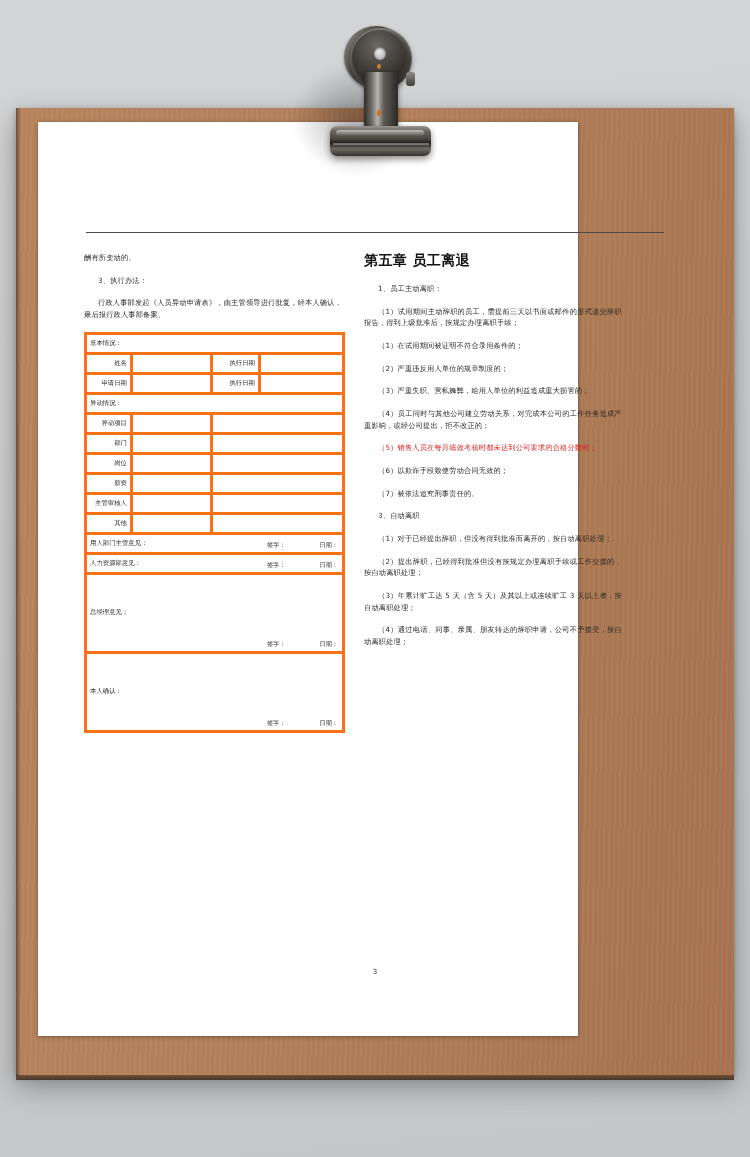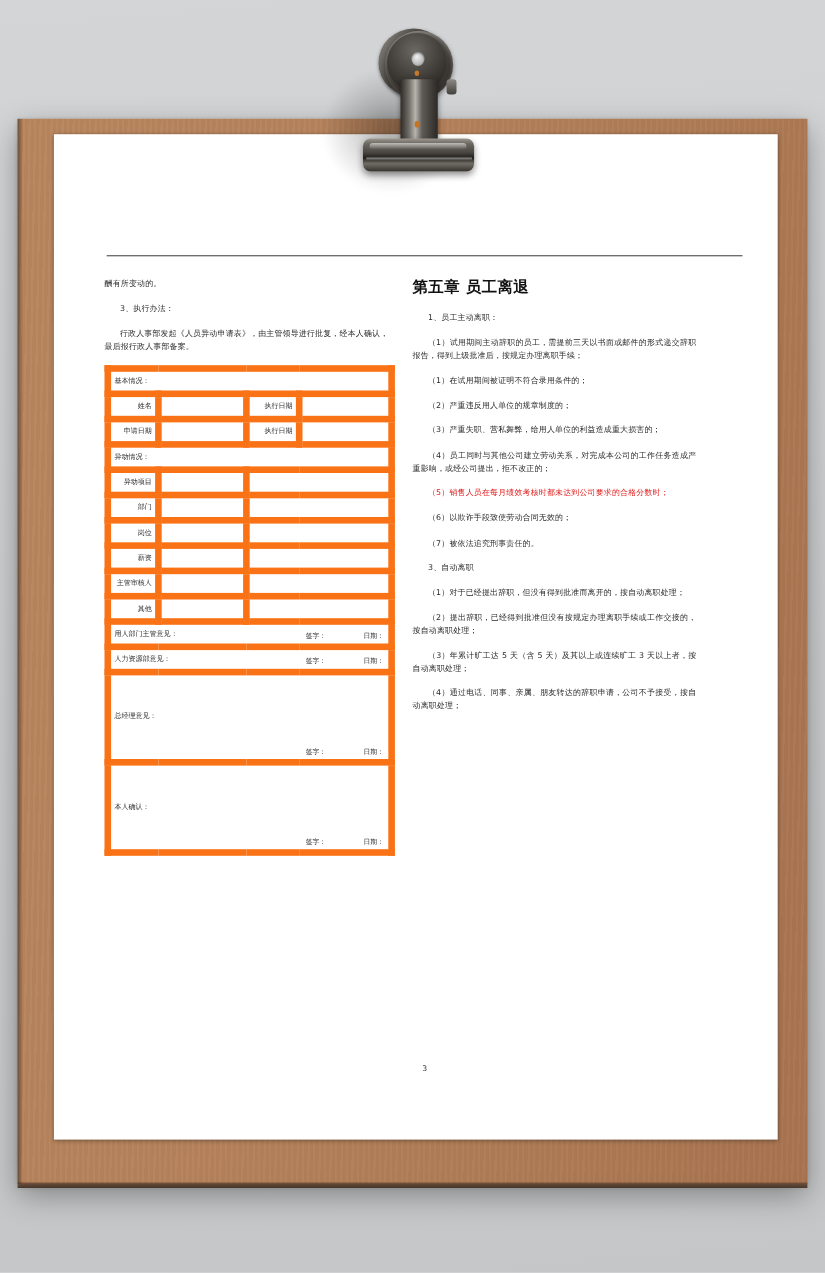--- a/index.html
+++ b/index.html
@@ -27,21 +27,21 @@
   #clipboard:after{ 
     content:"";position:absolute;left:0;top:0;width:5px;height:100%;
     background:linear-gradient(90deg,rgba(0,0,0,.42),rgba(0,0,0,0));
   }
   #board-bevel-bottom{
     position:absolute;left:0;bottom:-4px;width:718px;height:5px;
     background:linear-gradient(180deg,#6b4830,#3a2619);opacity:.85;
   }
   
   #paper{
-    position:absolute;left:49px;top:122px;width:658px;height:914px;
+    position:absolute;left:38px;top:122px;width:540px;height:914px;
     background:#ffffff;
     box-shadow:0 1px 4px rgba(0,0,0,.30), 0 0 0 1px rgba(0,0,0,.05);
   }
   
   #clip{position:absolute;left:332px;top:26px;width:96px;height:140px;}
   .clip-shadow{
     position:absolute;left:-42px;top:34px;width:110px;height:118px;
     background:radial-gradient(ellipse at 60% 50%,rgba(0,0,0,.30),rgba(0,0,0,0) 68%);
     filter:blur(3px);
   }
@@ -116,21 +116,21 @@
 
   .form-title{
     text-align:center;font-size:11px;font-weight:bold;color:#121212;
     letter-spacing:2px;margin:20px 0 11px 0;font-family:"DejaVu Serif","Liberation Serif",serif;
   }
   
   table.form{
     width:100%;border-collapse:collapse;table-layout:fixed;
   }
   table.form td{
-    border:6px solid #f97316;font-size:6.4px;color:#2b2b2b;
+    border:3px solid #f97316;font-size:6.4px;color:#2b2b2b;
     padding:2px 3px;height:13px;vertical-align:middle;
   }
   td.sec{height:12px;padding-left:4px;}
   td.lbl{text-align:right;width:44px;}
   td.val{}
   td.blank{}
   td.big{height:56px;vertical-align:top;position:relative;padding:3px 4px;}
   td.big.tall{height:72px;}
   .sig-row{
     position:absolute;right:4px;bottom:2px;width:180px;

